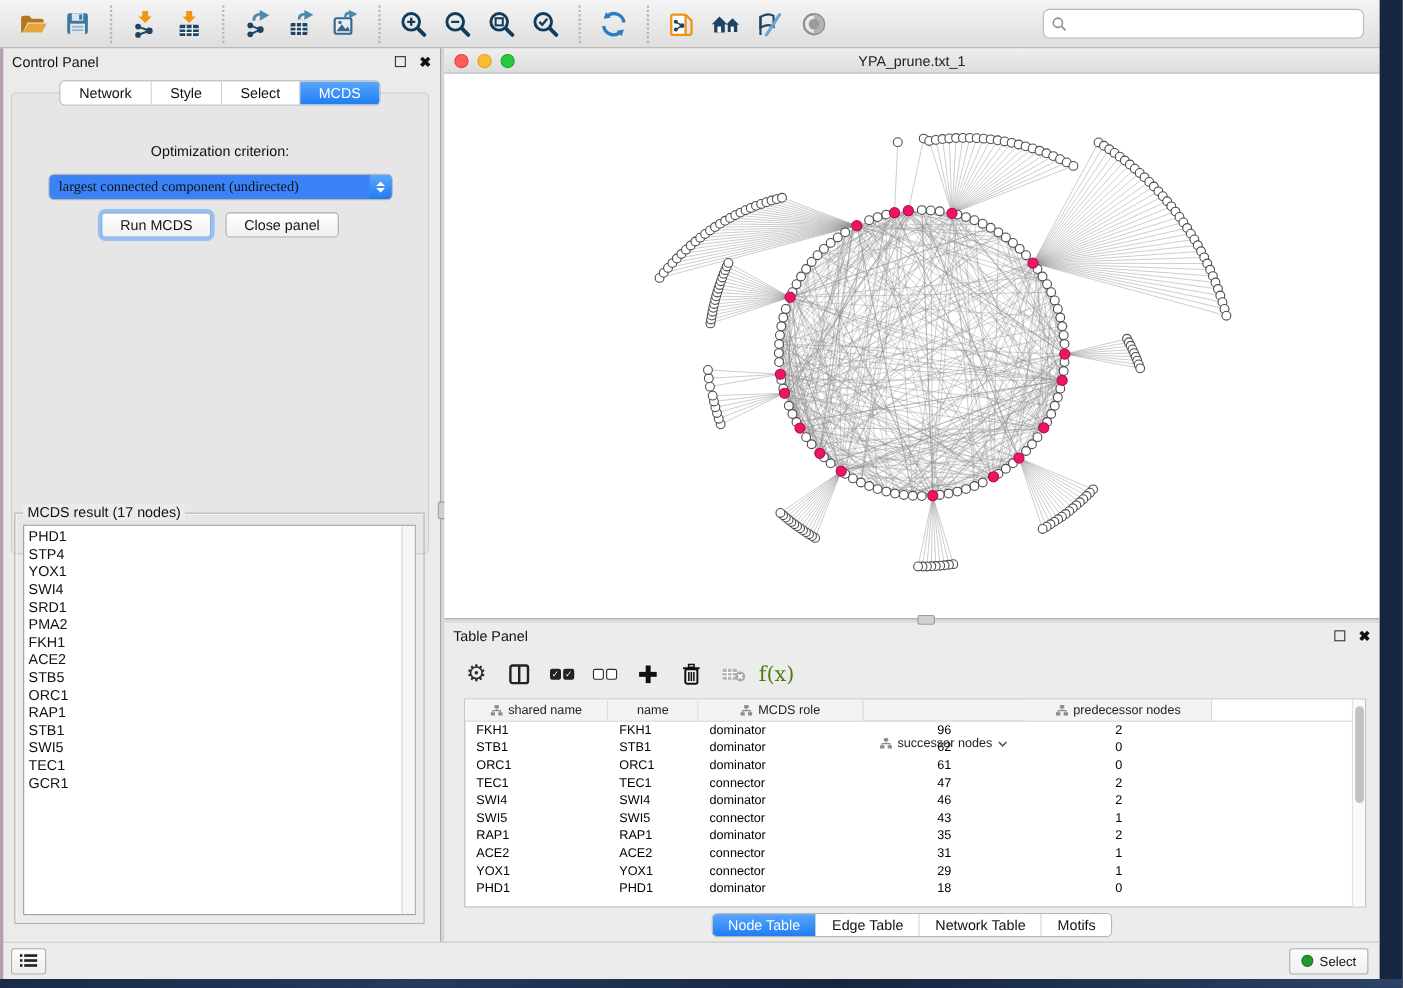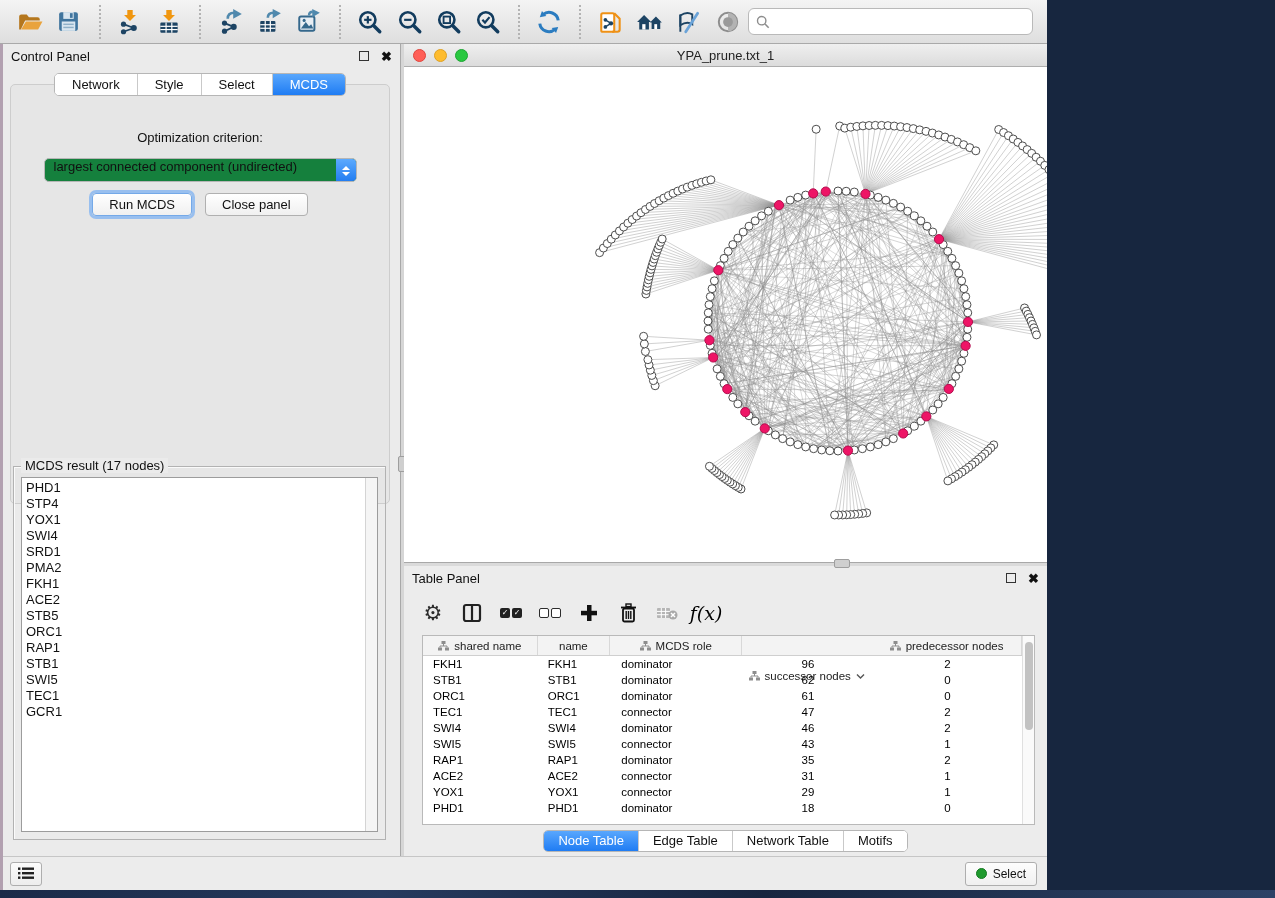--- a/index.html
+++ b/index.html
@@ -1,18 +1,18 @@
 <!DOCTYPE html>
 <html><head>
 <meta charset="utf-8">
 <style>
   html,body{margin:0;padding:0;width:1275px;height:898px;overflow:hidden;
     font-family:"Liberation Sans",sans-serif;background:#17263f;}
   *{box-sizing:border-box;}
-  .app{position:absolute;left:0;top:0;width:1047px;height:890px;display:flex;flex-direction:column;background:#ececec;}
+  .app{position:absolute;left:0;top:0;width:1254px;height:890px;display:flex;flex-direction:column;background:#ececec;}
   .desktop-strip{position:absolute;left:0;top:890px;width:1275px;height:8px;
     background:linear-gradient(90deg,#1a2a48,#263a5e 30%,#17253f 60%,#2c4266);}
   .left-desktop-edge{position:absolute;left:0;top:44px;width:3px;height:846px;background:#b2a0b0;z-index:40;}
 
   
   .toolbar{height:44px;background:linear-gradient(#f4f4f4,#dedede);border-bottom:1px solid #a9a9a9;
     display:flex;align-items:center;padding:0 10px;flex:0 0 auto;}
   .tb-btn{width:30px;height:30px;display:flex;align-items:center;justify-content:center;margin:0 5px;cursor:default;}
   .tb-sep{width:0;height:34px;border-left:2px dotted #b3b3b3;margin:0 10px;}
   .searchbox{margin-left:auto;width:292px;height:27px;background:#fff;border:1px solid #b9b9b9;border-radius:6px;
@@ -32,22 +32,22 @@
   .float-icon{width:10px;height:10px;border:1.6px solid #333;margin-right:12px;display:inline-block;}
   .close-icon{font-size:13px;font-weight:bold;color:#111;line-height:1;}
   .cp-tabs{position:absolute;top:29px;left:50%;transform:translateX(-50%);display:flex;z-index:5;
     border:1px solid #b6b6b6;border-radius:5px;overflow:hidden;background:#fff;height:23px;}
   .cp-tab{padding:0 17px;font-size:13px;display:flex;align-items:center;background:#fff;color:#111;border-right:1px solid #c9c9c9;}
   .cp-tab:last-child{border-right:none;}
   .cp-tab.active{background:linear-gradient(#59a7fd,#1f7cf3);color:#fff;}
   .cp-content{position:absolute;top:40px;left:10px;right:10px;height:420px;background:#e6e6e6;
     border:1px solid #cdcdcd;border-radius:5px;padding-top:45px;}
   .opt-label{text-align:center;font-size:13px;color:#111;margin-bottom:13px;}
-  .combo{width:313px;height:24px;margin:0 auto;background:#15803d;border:1px solid #b6b6b6;border-radius:5px;
-    display:flex;overflow:hidden;}
+  .combo{width:313px;height:24px;margin:0 auto;background:#3b82f6;border:1px solid #b6b6b6;border-radius:5px;
+    display:flex;align-items:center;overflow:hidden;font-family:Liberation Serif, serif;}
   .combo .val{flex:1;font-size:13px;padding:0 9px;color:#111;white-space:nowrap;}
   .combo .stepper{width:20px;height:24px;background:linear-gradient(#5caafe,#1e79f0);display:flex;flex-direction:column;
     align-items:center;justify-content:center;gap:2px;}
   .combo .stepper i{display:block;width:0;height:0;border-left:4px solid transparent;border-right:4px solid transparent;}
   .combo .stepper i.up{border-bottom:4px solid #fff;}
   .combo .stepper i.down{border-top:4px solid #fff;}
   .btn-row{display:flex;justify-content:center;gap:13px;margin-top:11px;}
   .aqua-btn{height:23px;padding:0 16px;background:linear-gradient(#ffffff,#f0f0f0);border:1px solid #b0b0b0;
     border-radius:4px;font-size:13px;color:#111;font-family:"Liberation Sans",sans-serif;}
   .aqua-btn.focused{box-shadow:0 0 0 3px rgba(100,165,245,.6);border-color:#74a9e8;}
@@ -69,21 +69,21 @@
   .nv-title{position:absolute;left:0;right:0;text-align:center;font-size:13px;color:#222;}
   .nv-canvas{flex:1;background:#fff;position:relative;overflow:hidden;}
   .h-divider{height:4px;background:#dadada;border-top:1px solid #a8a8a8;position:relative;flex:0 0 auto;}
   .h-divider .handle{position:absolute;left:430px;top:-4px;width:16px;height:9px;background:#cfcfcf;border:1px solid #9e9e9e;border-radius:2px;}
 
   
   .table-panel{height:290px;background:#ececec;display:flex;flex-direction:column;flex:0 0 auto;}
   .tp-toolbar{height:45px;display:flex;align-items:center;padding:0 14px;gap:9px;flex:0 0 auto;}
   .tp-ic{width:30px;height:30px;display:flex;align-items:center;justify-content:center;}
   .gear-glyph{font-size:21px;color:#2d2d2d;line-height:1;}
-  .fx{font-family:"DejaVu Serif",serif;font-style:italic;font-size:19px;color:#000000;}
+  .fx{font-family:"DejaVu Serif",serif;font-size:19px;color:#4d7c0f;}
   .chk2{display:flex;gap:2px;}
   .chk{width:10px;height:10px;border-radius:2px;}
   .chk.filled{background:#222;color:#fff;font-size:8px;line-height:10px;text-align:center;}
   .chk.empty{border:1.7px solid #2d2d2d;background:#fff;}
   .table-wrap{margin:0 12px 0 18px;flex:1;background:#fff;border:1px solid #b9b9b9;display:flex;min-height:0;position:relative;}
   .grid{flex:1;min-width:0;}
   .thead{display:flex;height:20px;border-bottom:1px solid #cfcfcf;background:#f3f3f3;}
   .th{display:flex;align-items:center;justify-content:center;gap:5px;font-size:11.5px;color:#222;
     border-right:1px solid #d8d8d8;background:#f3f3f3;}
   .th .tree{flex:0 0 auto;}

